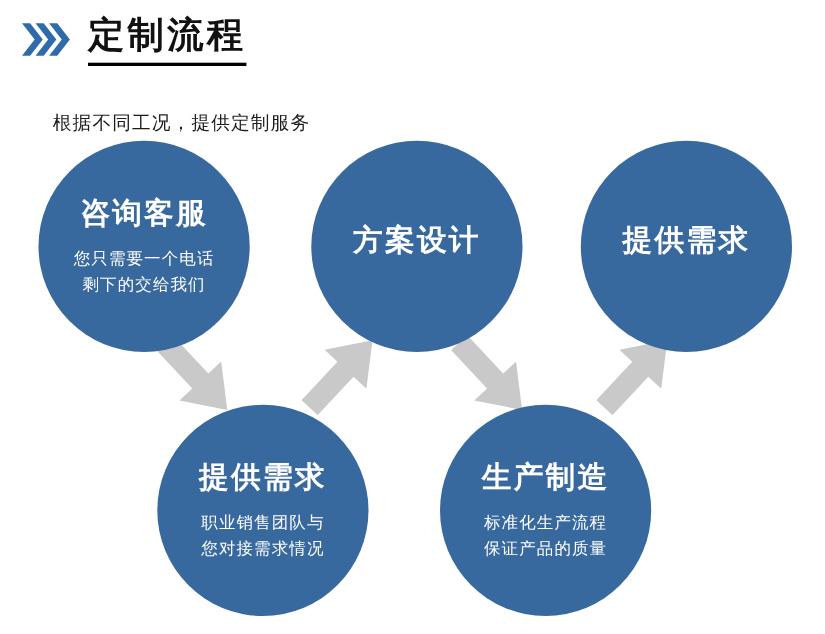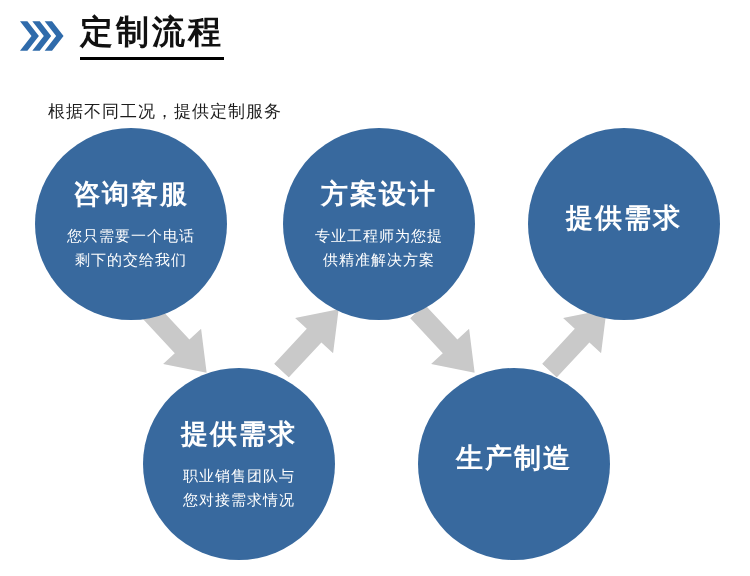--- a/index.html
+++ b/index.html
@@ -45,21 +45,21 @@
   .circle{
     position:absolute;width:192px;height:192px;border-radius:50%;
     background:var(--circle-blue);color:#fff;
     display:flex;flex-direction:column;align-items:center;justify-content:center;
     text-align:center;
   }
   .pos1{left:35px;top:128px;}
   .pos2{left:283px;top:128px;}
   .pos3{left:528px;top:128px;}
   .pos4{left:143px;top:368px;}
-  .pos5{left:418px;top:368px;}
+  .pos5{left:400px;top:368px;}
   .c-title{
     font-size:27px;font-weight:bold;letter-spacing:2px;margin-bottom:12px;
   }
   .c-desc{
     font-size:15px;line-height:1.6;white-space:pre-line;letter-spacing:1px;
   }
 </style>
 </head>
 <body>
 
@@ -98,26 +98,26 @@
     </div>
 
     <div class="circle pos1">
       <div class="c-title">咨询客服</div>
       <div class="c-desc">您只需要一个电话
 剩下的交给我们</div>
     </div>
 
     <div class="circle pos2">
       <div class="c-title">方案设计</div>
-      <div class="c-desc">专业工程师为您提
-供精准解决方案</div>
     </div>
 
     <div class="circle pos5">
       <div class="c-title">生产制造</div>
+      <div class="c-desc">标准化生产流程
+保证产品的质量</div>
     </div>
 
     <div class="circle pos3">
       <div class="c-title">提供需求</div>
     </div>
 
   </div>
 </div>
 
 </body></html>

